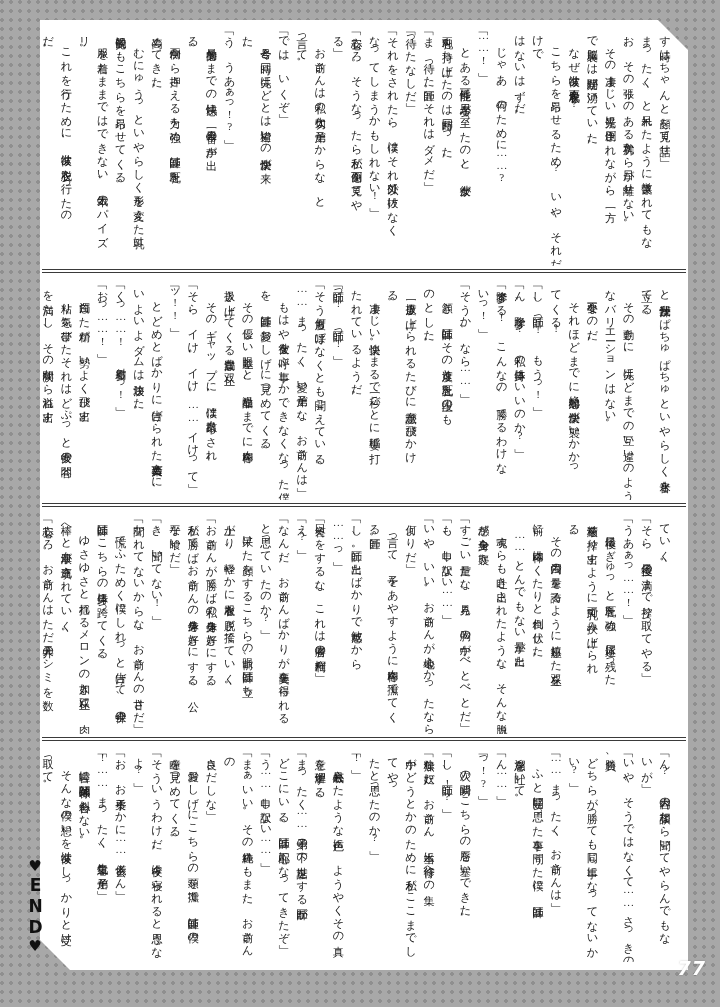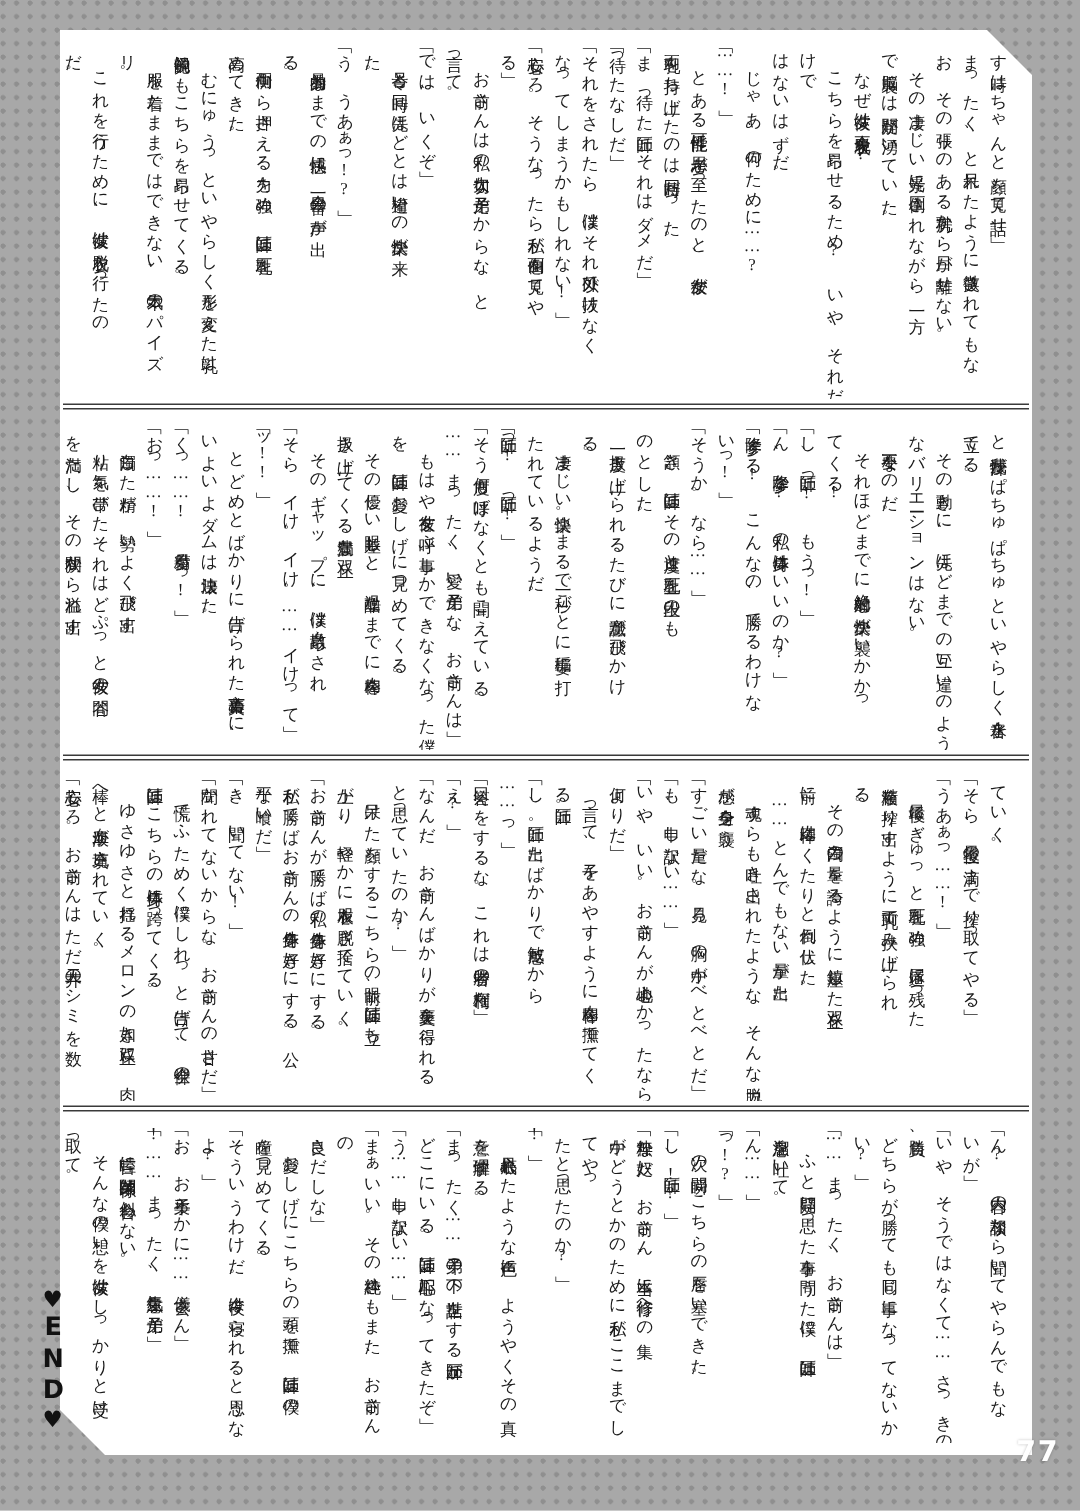--- a/index.html
+++ b/index.html
@@ -98,20 +98,21 @@
     letter-spacing:1px;
     color:#111;
     line-height:1;
   }
   #page-number{
     position:absolute;
     right:14px;bottom:28px;
     z-index:2;
     font-family:"DejaVu Sans",sans-serif;
     font-weight:bold;
+    font-style:italic;
     font-size:19px;
     color:#ffffff;
     text-shadow:0 0 2px rgba(0,0,0,.25);
     letter-spacing:1px;
     margin-left:20px;
   }
 </style>
 </head>
 <body>
 

